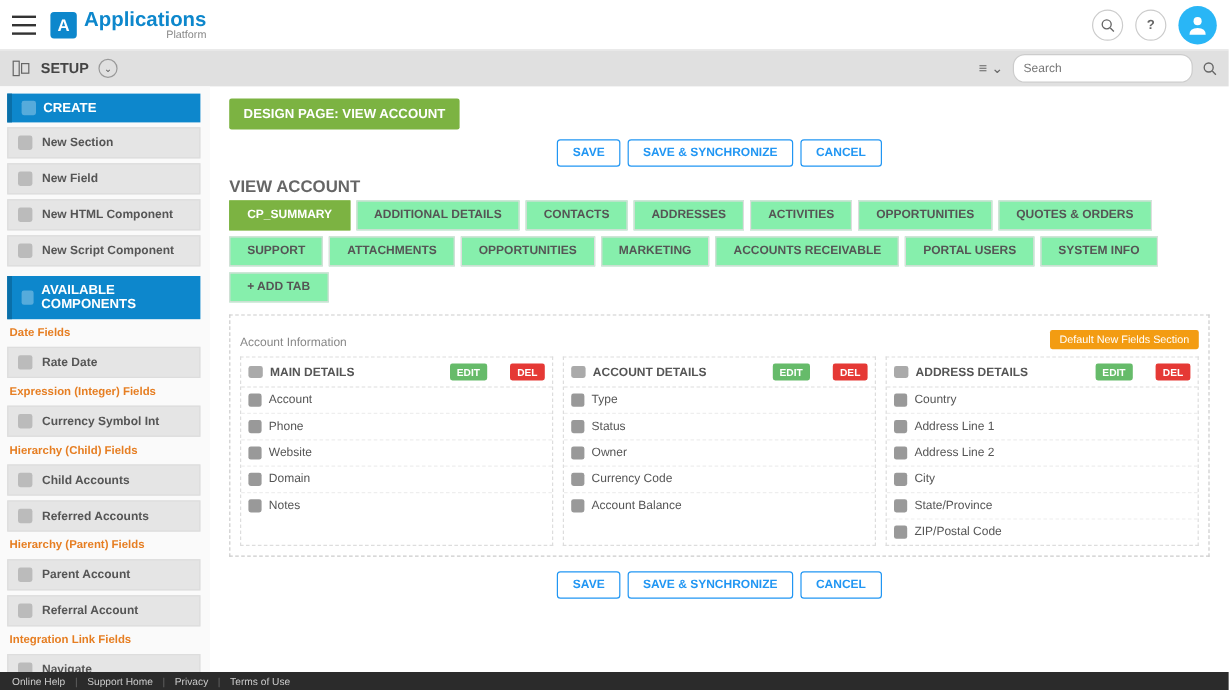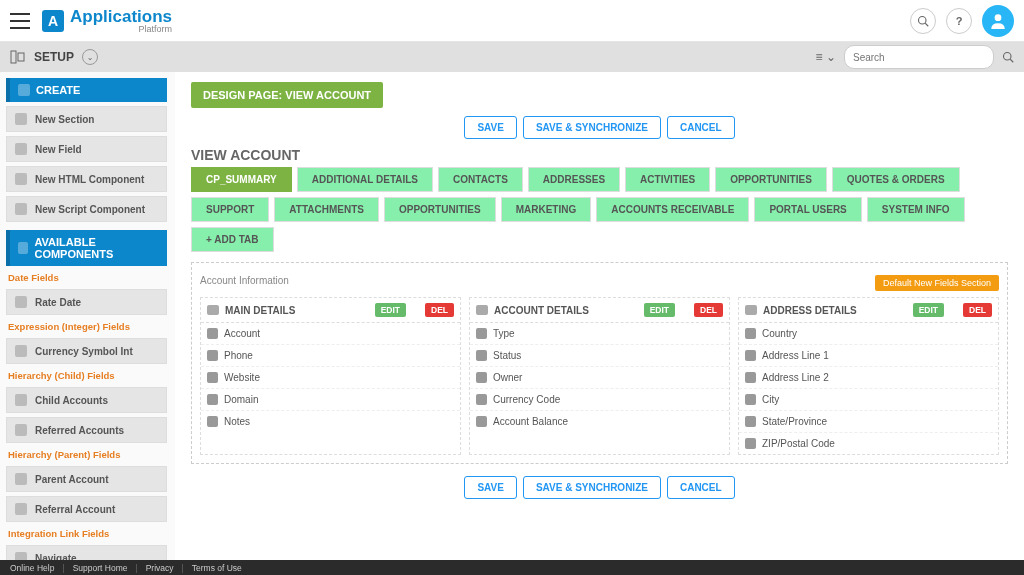--- a/index.html
+++ b/index.html
@@ -44,21 +44,21 @@
 .btn-row { display: flex; gap: 6px; justify-content: center; margin: 8px 0; }
 .btn-outline { border: 1px solid #2196f3; color: #2196f3; background: #fff; padding: 5px 12px; font-size: 10px; font-weight: bold; border-radius: 3px; cursor: pointer; }
 
 .view-title { color: #666; font-size: 14px; font-weight: bold; margin-bottom: 4px; }
 .tab-row { display: flex; flex-wrap: wrap; gap: 5px; margin-bottom: 10px; }
 .tab { border: 1px solid #ddd; background: #86efac; padding: 6px 14px; font-size: 10px; font-weight: bold; color: #555; cursor: pointer; }
 .tab.active { background: #7cb342; color: #fff; border-color: #7cb342; }
 .tab.add { color: #555; }
 
 .section-box { border: 1px dashed #ccc; padding: 8px; }
-.section-title { color: #888; font-size: 10px; padding: 4px 0 6px; display: flex; align-items: flex-start; }
+.section-title { color: #888; font-size: 10px; padding: 4px 0 6px; display: flex; align-items: flex-end; }
 .pill-orange { background: #f39c12; color: #fff; font-size: 9px; padding: 3px 8px; border-radius: 2px; margin-left: auto; }
 
 .cols { display: flex; gap: 8px; }
 .col { flex: 1; border: 1px dashed #ddd; }
 .col-head { display: flex; align-items: center; padding: 5px 6px; border-bottom: 1px dashed #ddd; }
 .col-head .grip { width: 12px; height: 10px; background: #aaa; border-radius: 2px; margin-right: 6px; }
 .col-head-title { font-weight: bold; font-size: 10px; color: #555; }
 .col-btns { margin-left: auto; display: flex; gap: 3px; }
 .mini-btn { font-size: 8.5px; color: #fff; padding: 2px 6px; border-radius: 2px; font-weight: bold; cursor: pointer; }
 .mini-edit { background: #66bb6a; }

